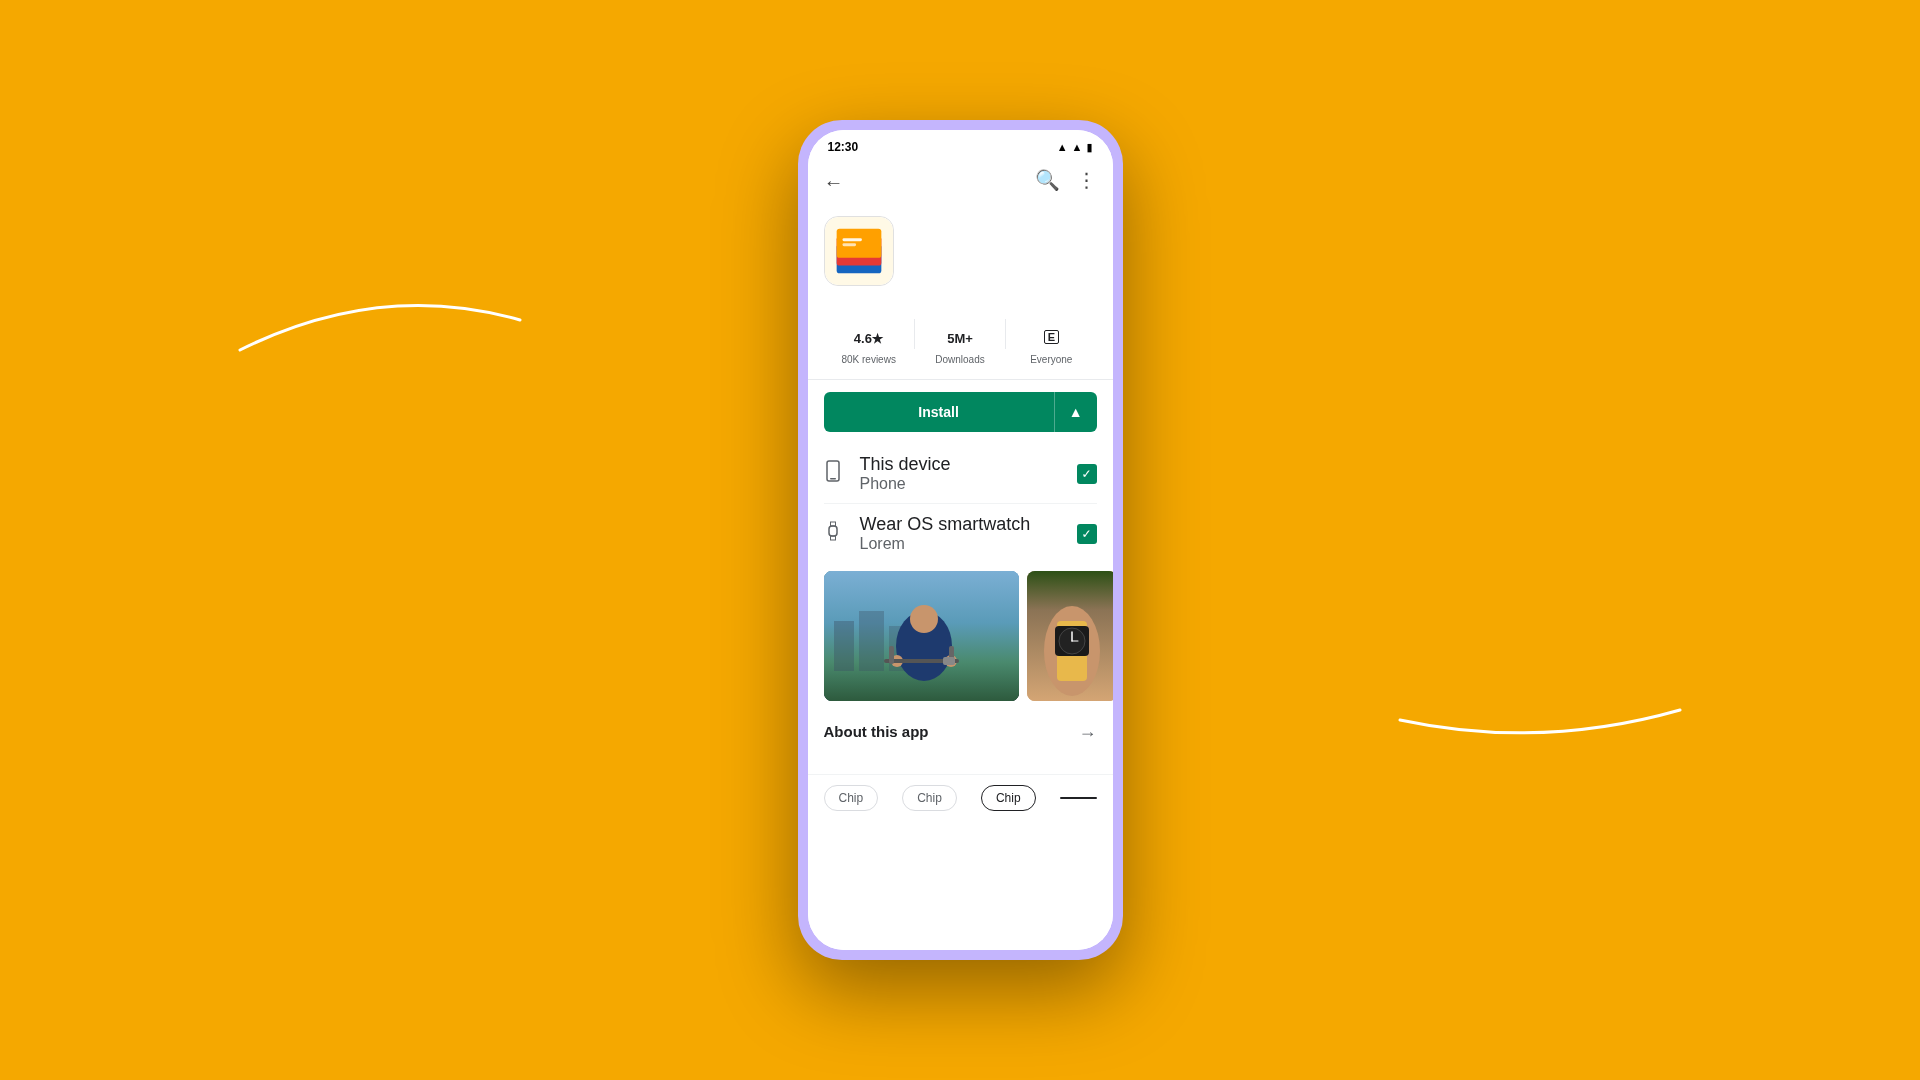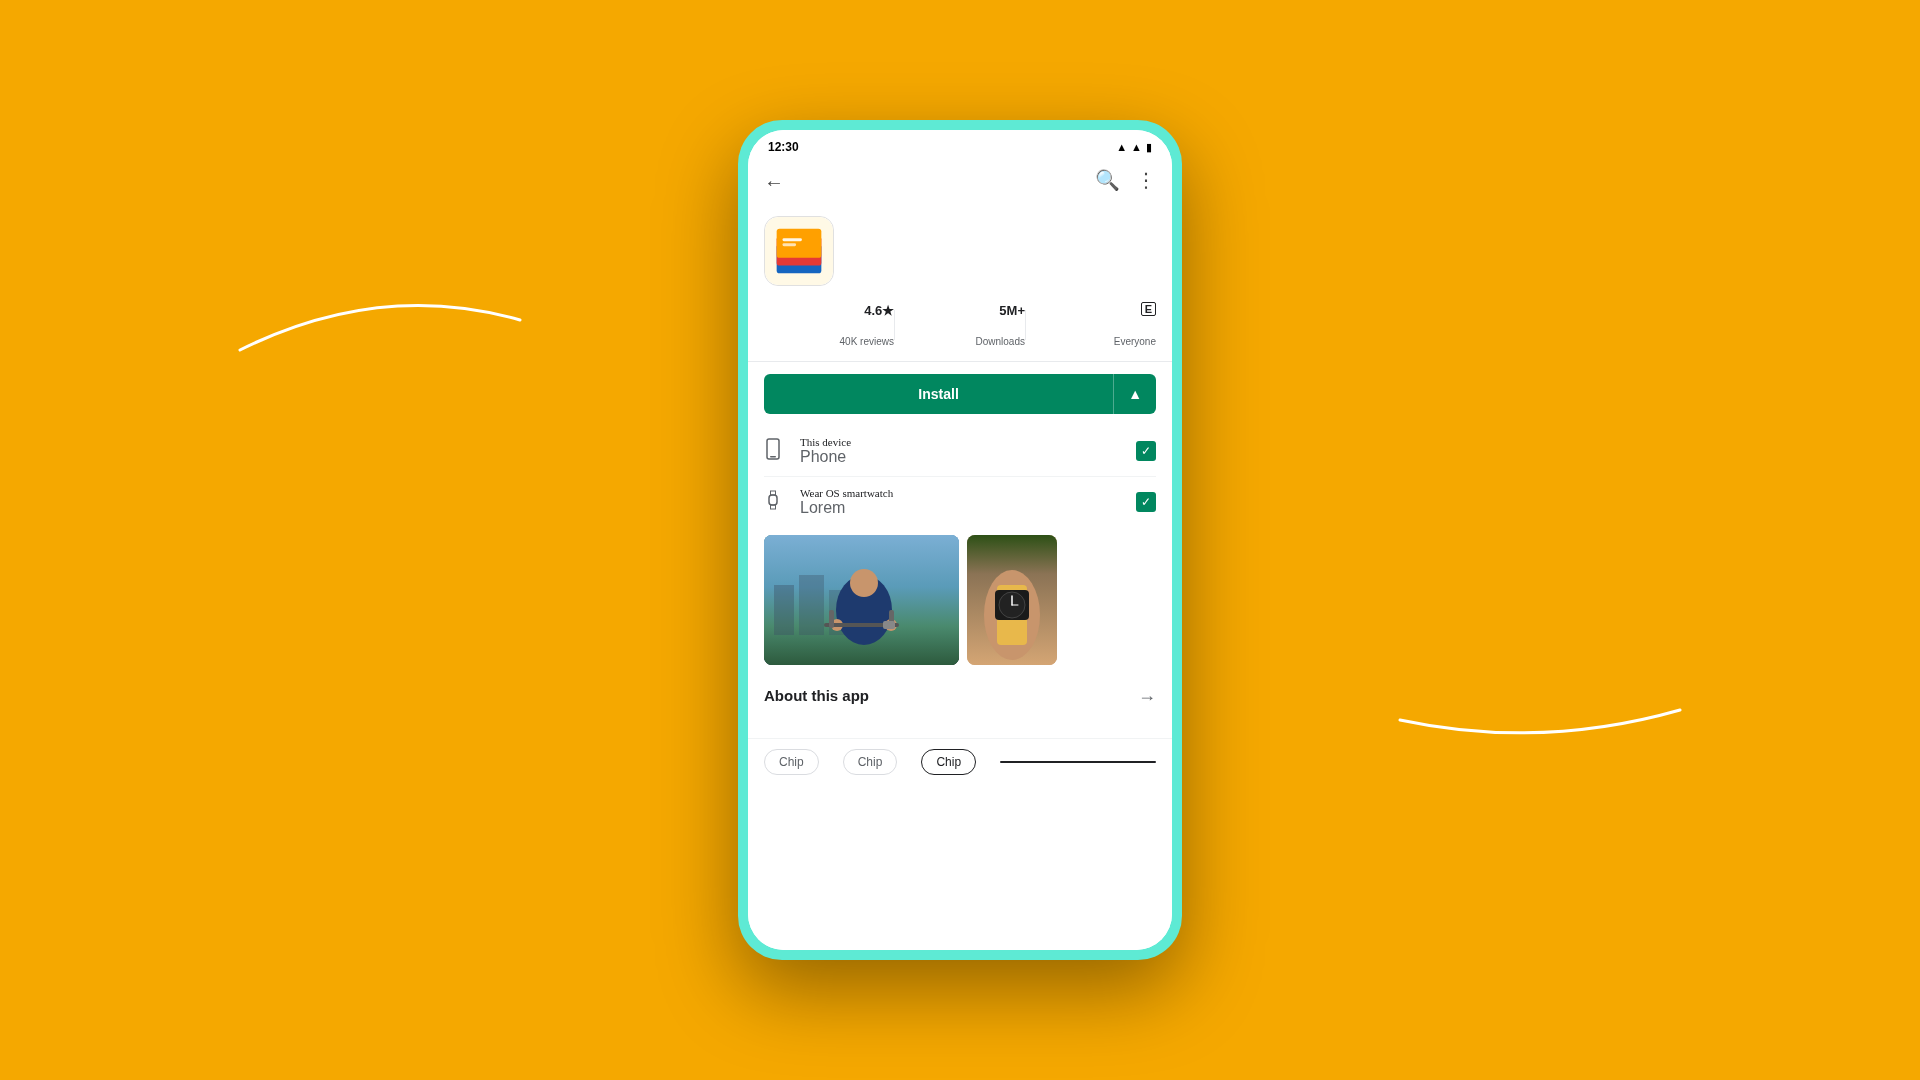--- a/index.html
+++ b/index.html
@@ -11,23 +11,23 @@
       display: flex;
       align-items: center;
       justify-content: center;
       font-family: 'Segoe UI', Arial, sans-serif;
       overflow: hidden;
       position: relative;
     }
 
     
     .phone-frame {
-      width: 444px;
+      width: 325px;
       height: 840px;
-      background: #5eead4;
+      background: #c4b5fd;
       border-radius: 44px;
       padding: 10px;
       position: relative;
       box-shadow: 0 30px 80px rgba(0,0,0,0.4);
     }
 
     .phone-screen {
       width: 100%;
       height: 100%;
       background: #ffffff;
@@ -153,22 +153,23 @@
       display: flex;
       align-items: center;
       padding: 0 16px 14px;
       border-bottom: 1px solid #e8eaed;
     }
 
     .stat-item {
       flex: 1;
       display: flex;
       flex-direction: column;
-      align-items: flex-end;
-      gap: 18px;
+      align-items: center;
+      gap: 8px;
+      margin-top: 28px;
     }
 
     .stat-value {
       font-size: 13px;
       font-weight: 600;
       color: #202124;
     }
 
     .stat-label {
       font-size: 10px;
@@ -234,24 +235,23 @@
       font-size: 18px;
       color: #5f6368;
       width: 36px;
     }
 
     .device-text {
       flex: 1;
     }
 
     .device-name {
-      font-size: 11px;
+      font-size: 18px;
       font-weight: 500;
       color: #202124;
-      font-family: Liberation Serif, serif;
     }
 
     .device-type {
       font-size: 16px;
       color: #5f6368;
     }
 
     .device-checkbox {
       width: 20px;
       height: 20px;
@@ -432,21 +432,21 @@
 
             <rect x="18" y="22" width="20" height="3" rx="1.5" fill="rgba(255,255,255,0.9)"></rect>
             <rect x="18" y="27" width="14" height="3" rx="1.5" fill="rgba(255,255,255,0.7)"></rect>
           </svg>
         </div>
       </div>
 
       <div class="stats-row">
         <div class="stat-item">
           <span class="stat-value">4.6★</span>
-          <span class="stat-label">40K reviews</span>
+          <span class="stat-label">80K reviews</span>
         </div>
         <div class="stat-divider"></div>
         <div class="stat-item">
           <span class="stat-value">5M+</span>
           <span class="stat-label">Downloads</span>
         </div>
         <div class="stat-divider"></div>
         <div class="stat-item">
           <span class="stat-value" style="font-weight:700;border:1.5px solid #202124;padding:0 3px;font-size:11px;border-radius:2px;">E</span>
           <span class="stat-label" style="margin-top:2px;">Everyone</span>

